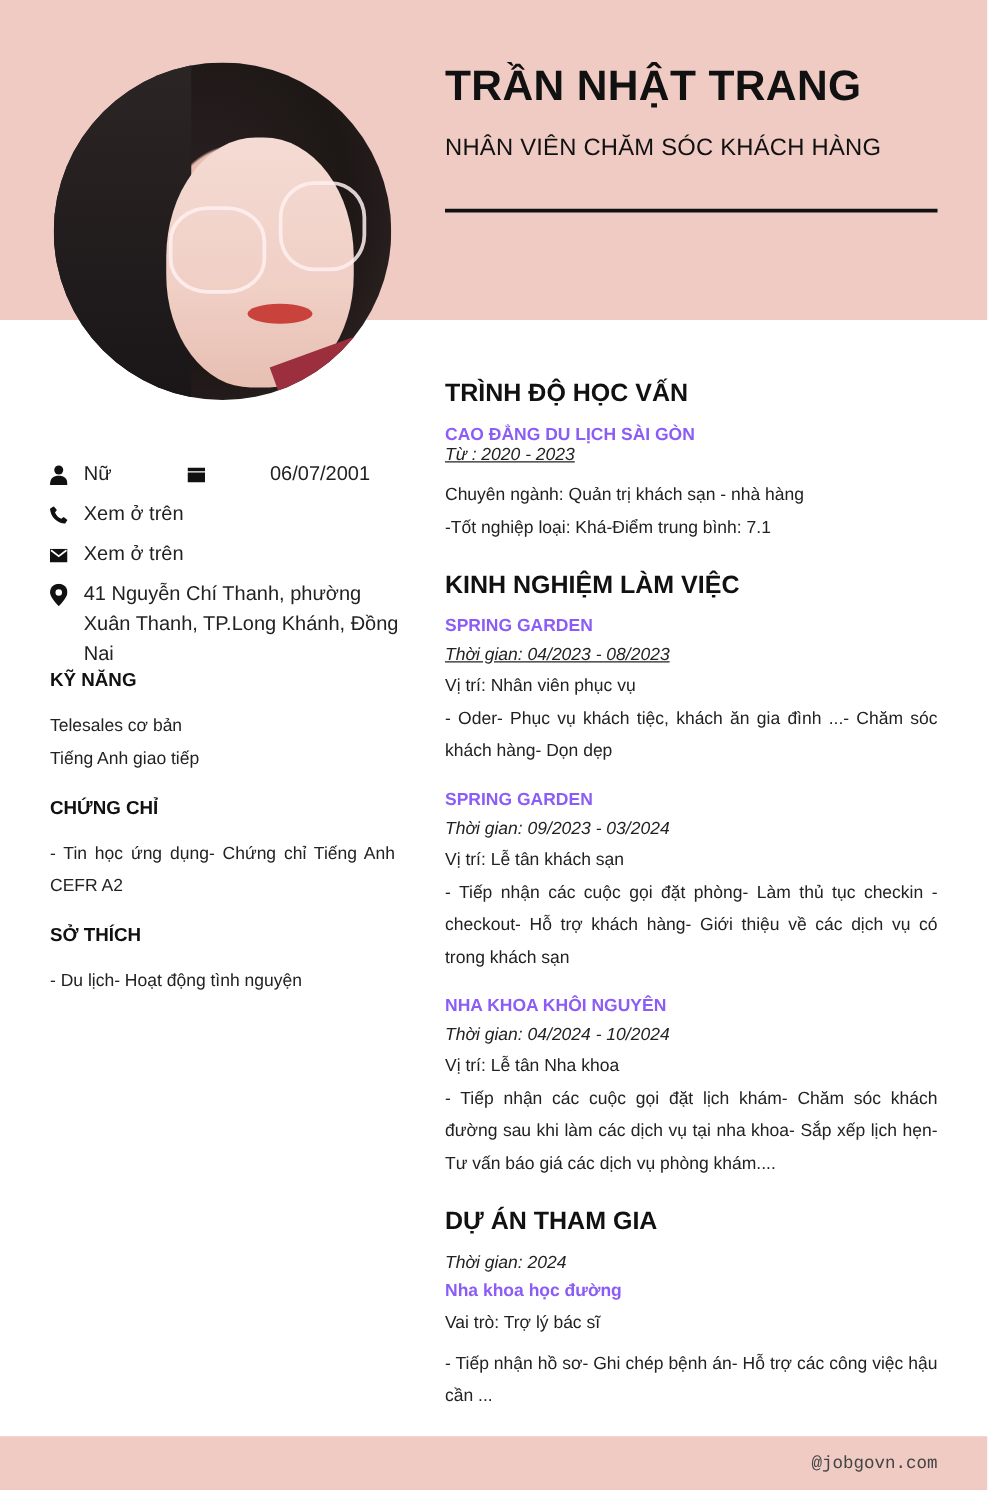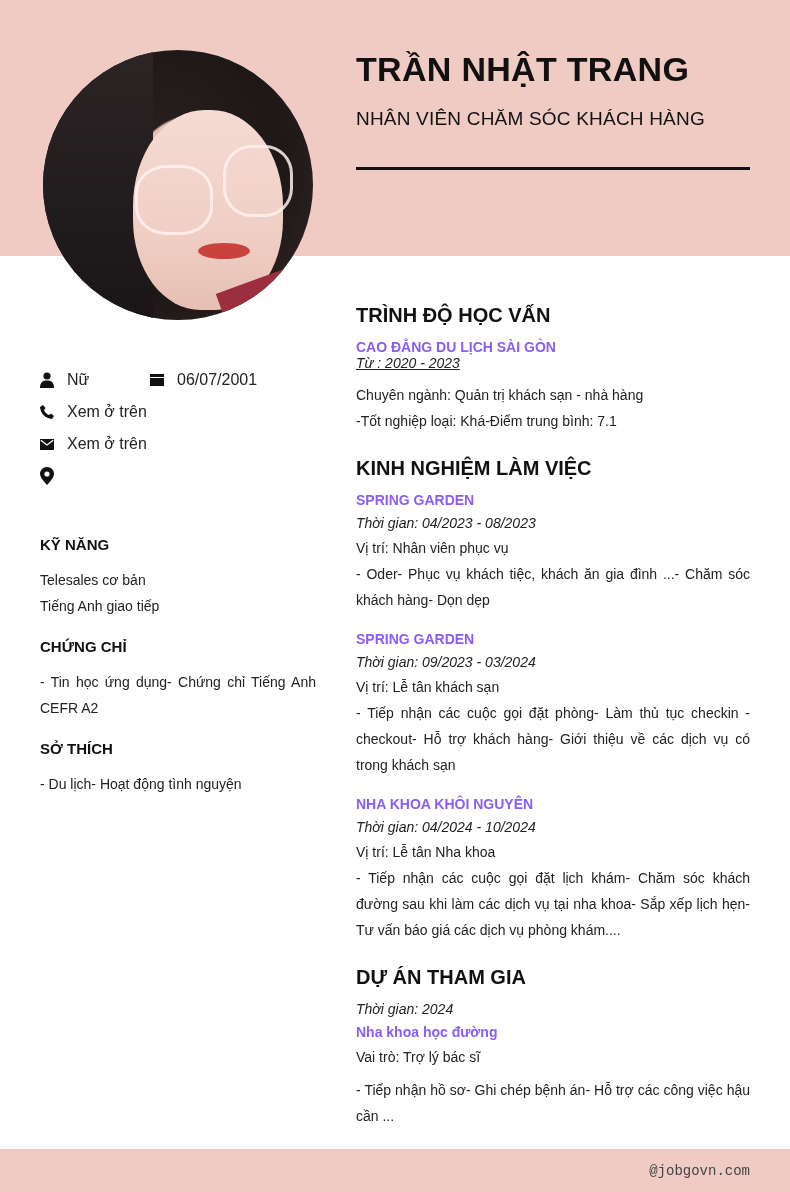--- a/index.html
+++ b/index.html
@@ -57,21 +57,21 @@
 
 <div class="info-row" style="left:40px; top:341px;">
   <span class="ico">
     <svg width="14" height="16" viewBox="0 0 14 16">
         <circle cx="7" cy="4" r="3.6" fill="#111"></circle>
         <path d="M0 16 C0 10 3 8.5 7 8.5 C11 8.5 14 10 14 16 Z" fill="#111"></path>
       </svg>
   </span>
   <span>Nữ</span>
 </div>
-<div class="info-row" style="left:150px; top:341px;">
+<div class="info-row" style="left:150px; top:341px;gap:39px;">
   <span class="ico">
     <svg width="14" height="12" viewBox="0 0 14 12">
         <rect x="0" y="0" width="14" height="3" fill="#111"></rect>
         <rect x="0" y="4" width="14" height="8" fill="#111"></rect>
       </svg>
   </span>
   <span>06/07/2001</span>
 </div>
 <div class="info-row" style="left:40px; top:373px;">
   <span class="ico">
@@ -90,20 +90,25 @@
   </span>
   <span>Xem ở trên</span>
 </div>
 <div class="info-row" style="left:40px; top:437px; width:280px;">
   <span class="ico">
     <svg width="14" height="18" viewBox="0 0 14 18">
         <path d="M7 0 C3 0 0 3 0 7 C0 11 7 18 7 18 C7 18 14 11 14 7 C14 3 11 0 7 0 Z" fill="#111"></path>
         <circle cx="7" cy="7" r="2.6" fill="#fff"></circle>
       </svg>
   </span>
+  <span>
+    <span style="display:block">41 Nguyễn Chí Thanh, phường</span>
+    <span style="display:block">Xuân Thanh, TP.Long Khánh, Đồng</span>
+    <span style="display:block">Nai</span>
+  </span>
 </div>
 
 <div class="h-left" style="top:536px;">KỸ NĂNG</div>
 <div class="txt left-col" style="top:567px;">Telesales cơ bản</div>
 <div class="txt left-col" style="top:593px;">Tiếng Anh giao tiếp</div>
 
 <div class="h-left" style="top:638px;">CHỨNG CHỈ</div>
 <div class="txt left-col just" style="top:669px;">- Tin học ứng dụng- Chứng chỉ Tiếng Anh CEFR A2</div>
 
 <div class="h-left" style="top:740px;">SỞ THÍCH</div>
@@ -111,21 +116,21 @@
 
 <div class="h-right" style="top:304px;">TRÌNH ĐỘ HỌC VẤN</div>
 <div class="txt right-col sub" style="top:334px;">CAO ĐẲNG DU LỊCH SÀI GÒN</div>
 <div class="txt right-col ital" style="top:350px;text-decoration:underline;">Từ : 2020 - 2023</div>
 <div class="txt right-col" style="top:382px;">Chuyên ngành: Quản trị khách sạn - nhà hàng</div>
 <div class="txt right-col" style="top:408px;">-Tốt nghiệp loại: Khá-Điểm trung bình: 7.1</div>
 
 <div class="h-right" style="top:457px;">KINH NGHIỆM LÀM VIỆC</div>
 
 <div class="txt right-col sub" style="top:487px;">SPRING GARDEN</div>
-<div class="txt right-col ital" style="top:510px;">Thời gian: 04/2023 - 08/2023</div>
+<div class="txt right-col ital" style="top:510px;text-decoration:underline;">Thời gian: 04/2023 - 08/2023</div>
 <div class="txt right-col" style="top:535px;">Vị trí: Nhân viên phục vụ</div>
 <div class="txt right-col just" style="top:561px;">- Oder- Phục vụ khách tiệc, khách ăn gia đình ...- Chăm sóc khách hàng- Dọn dẹp</div>
 
 <div class="txt right-col sub" style="top:626px;">SPRING GARDEN</div>
 <div class="txt right-col ital" style="top:649px;">Thời gian: 09/2023 - 03/2024</div>
 <div class="txt right-col" style="top:674px;">Vị trí: Lễ tân khách sạn</div>
 <div class="txt right-col just" style="top:700px;">- Tiếp nhận các cuộc gọi đặt phòng- Làm thủ tục checkin - checkout- Hỗ trợ khách hàng- Giới thiệu về các dịch vụ có trong khách sạn</div>
 
 <div class="txt right-col sub" style="top:791px;">NHA KHOA KHÔI NGUYÊN</div>
 <div class="txt right-col ital" style="top:814px;">Thời gian: 04/2024 - 10/2024</div>

